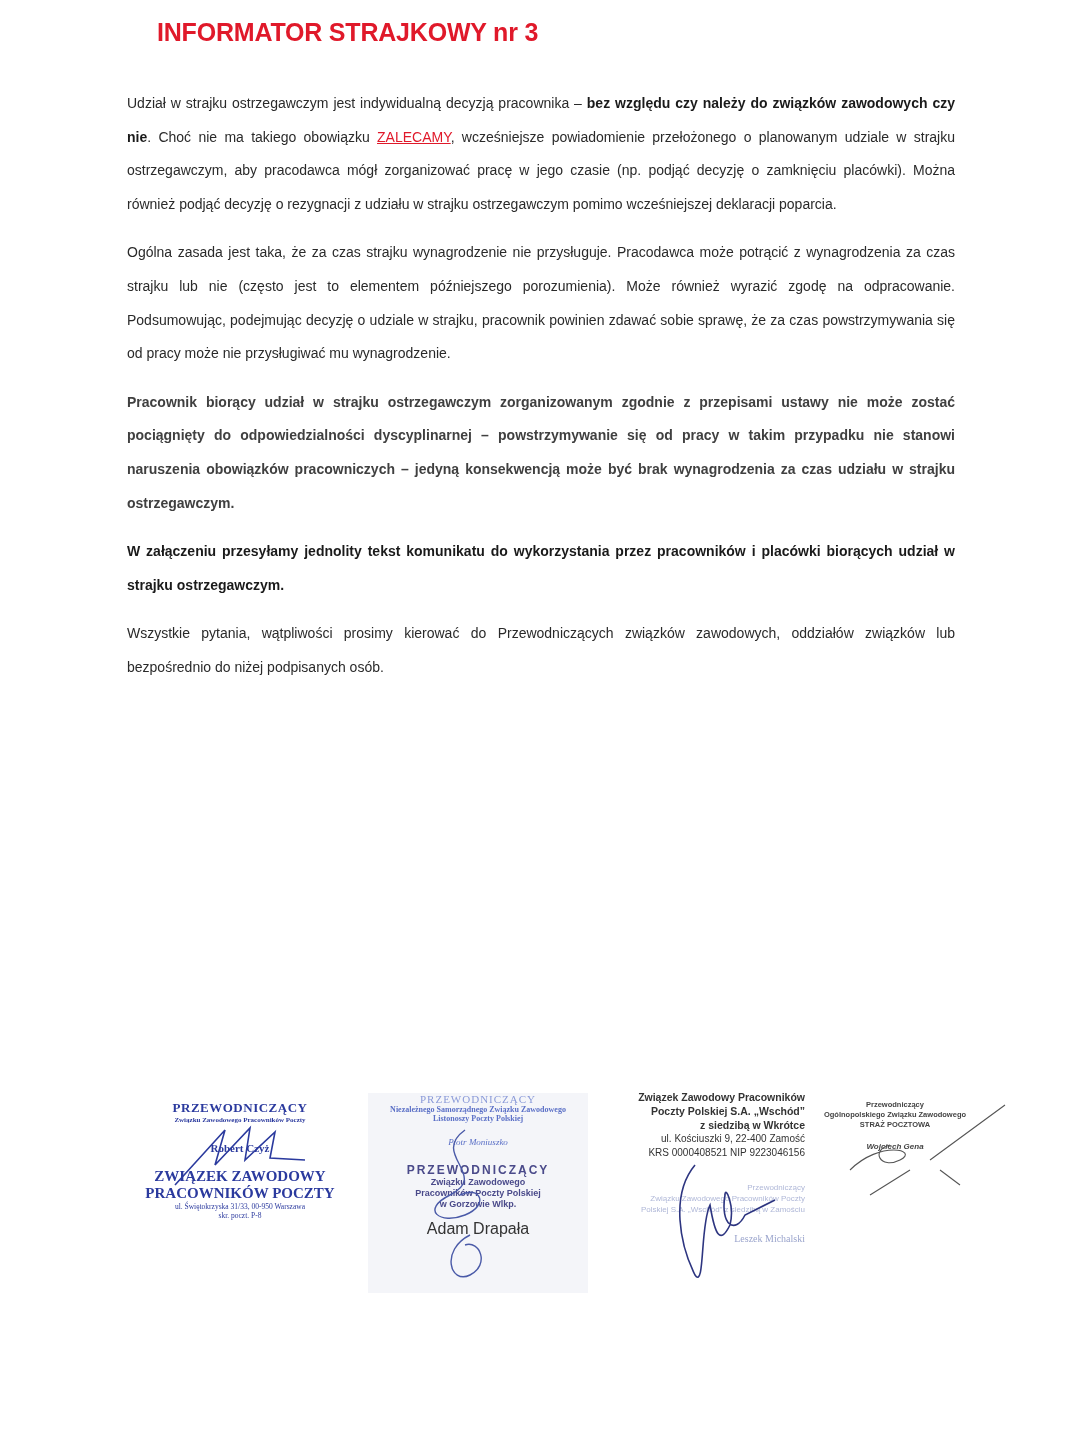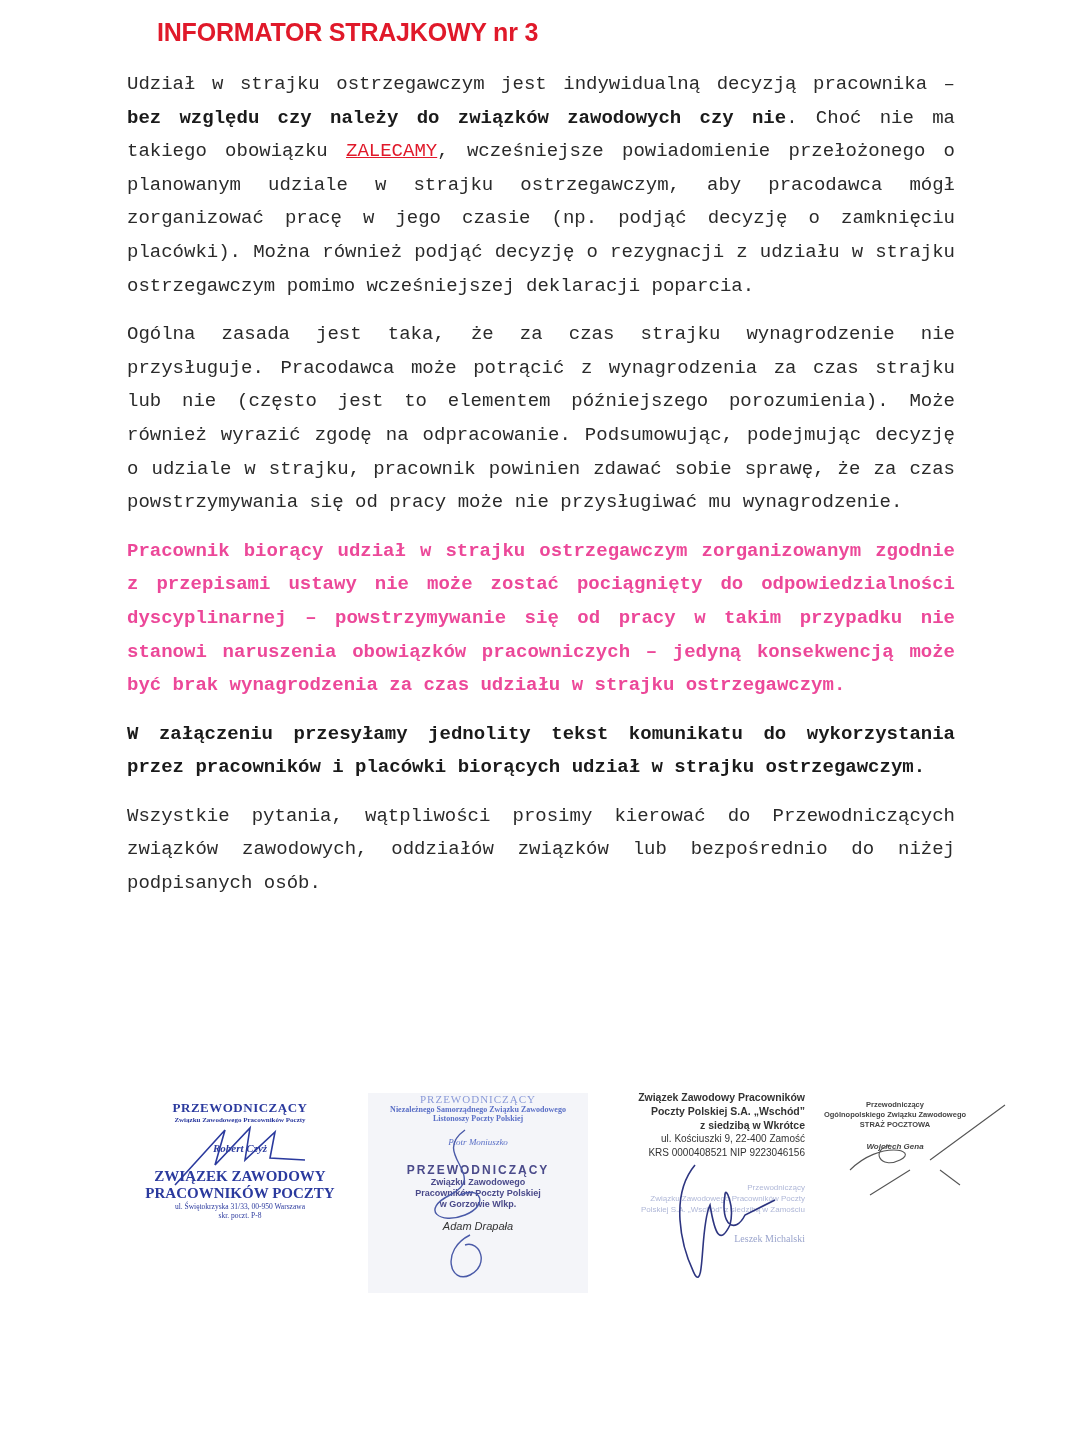--- a/index.html
+++ b/index.html
@@ -1,41 +1,41 @@
 <!DOCTYPE html>
 <html><head>
 <meta charset="utf-8">
 <style>
   html, body { margin:0; padding:0; background:#ffffff; }
   body { width:1080px; height:1431px; position:relative; overflow:hidden;
          font-family:"Liberation Sans", sans-serif; color:#222; }
   .title { position:absolute; left:129px; top:18px; font-size:25px; font-weight:bold;
            color:#e0192a; letter-spacing:-0.2px; font-family:"Liberation Sans", sans-serif;margin-left:28px; }
-  .content { position:absolute; left:127px; top:68px; width:828px;
-             font-family:Liberation Mono, monospace; font-size:19px; line-height:33.6px;
+  .content { position:absolute; left:127px; top:87px; width:828px;
+             font-family:Liberation Sans, sans-serif; font-size:14px; line-height:33.6px;
              color:#2a2a2a; }
   .content p { margin:0 0 15px 0; text-align:justify; }
   .b { font-weight:bold; color:#1a1a1a; }
   .red-link { color:#e0192a; text-decoration:underline; text-decoration-color:#e0192a; }
-  .red { color:#ec4899; font-weight:bold; }
+  .red { color:#404040; font-weight:bold; }
   .stamps { position:absolute; left:120px; top:1085px; width:900px; height:220px; }
   .stamp { position:absolute; text-align:center; font-family:"Liberation Serif", serif; }
   .s1 { left:5px; top:15px; width:230px; color:#2b3a9e; }
   .s1 .h { font-size:13px; font-weight:bold; letter-spacing:0.5px; }
   .s1 .sub { font-size:7px; font-weight:bold; }
-  .s1 .name { font-size:11px; font-style:italic; font-weight:bold; margin:18px 0 14px; }
+  .s1 .name { font-size:11px; font-weight:bold; margin:18px 0 14px; }
   .s1 .big { font-size:15px; font-weight:bold; line-height:17px; }
   .s1 .addr { font-size:7.5px; font-weight:normal; }
   .s2 { left:248px; top:8px; width:220px; color:#5a6fc6; background:#f4f5f9; height:200px; }
   .s2 .h { font-size:11px; letter-spacing:1px; color:#8a9ad8; }
   .s2 .sub { font-size:8px; font-weight:bold; }
   .s2 .name { font-size:9px; font-style:italic; margin:14px 0 16px; }
   .s2 .big { font-family:"Liberation Sans", sans-serif; font-size:12px; font-weight:bold; color:#4a4a8a; letter-spacing:2px; }
   .s2 .small { font-family:"Liberation Sans", sans-serif; font-size:9px; font-weight:bold; color:#4a4a8a; line-height:11px; }
-  .s2 .sign { font-family:"Liberation Sans", sans-serif; font-size:11px; font-style:italic; color:#333; margin-top:10px; }
+  .s2 .sign { font-family:"Liberation Sans", sans-serif; font-size:16px; color:#333; margin-top:10px; }
   .s3 { left:465px; top:5px; width:220px; font-family:"Liberation Sans", sans-serif; color:#333;text-align:right; }
   .s3 .l1 { font-size:10.5px; font-weight:bold; line-height:14px; }
   .s3 .l2 { font-size:10px; line-height:14px; }
   .s3 .faint { font-size:8px; color:#b0b8d8; margin-top:22px; line-height:11px; }
   .s3 .name { font-family:"Liberation Serif", serif; font-size:10px; color:#9aa4cc; margin-top:18px; }
   .s4 { left:685px; top:15px; width:180px; font-family:"Liberation Sans", sans-serif; color:#444; }
   .s4 .l { font-size:7.5px; font-weight:bold; line-height:10px; }
   .s4 .name { font-size:8px; font-style:italic; font-weight:bold; margin-top:12px; }
   svg.sig { position:absolute; pointer-events:none; }
 </style>

